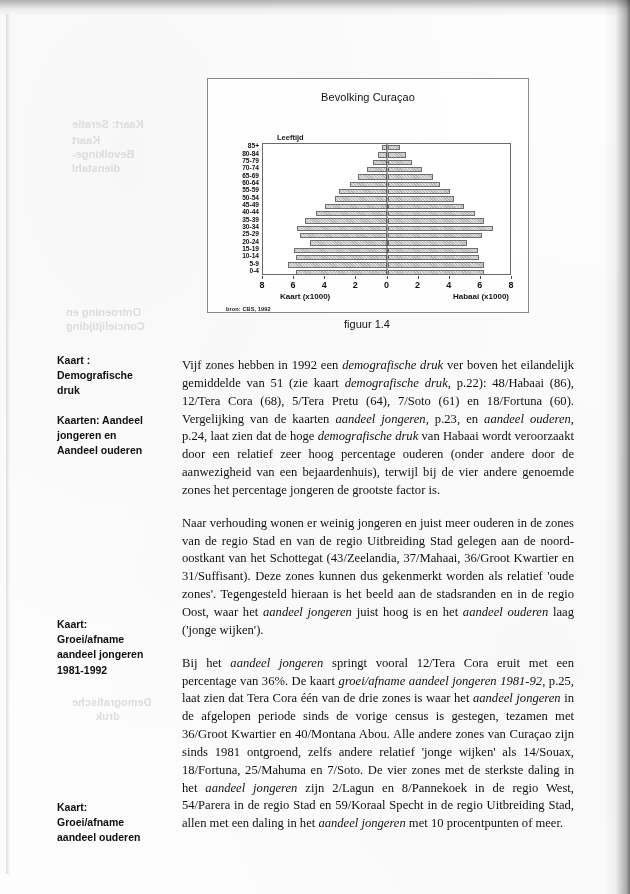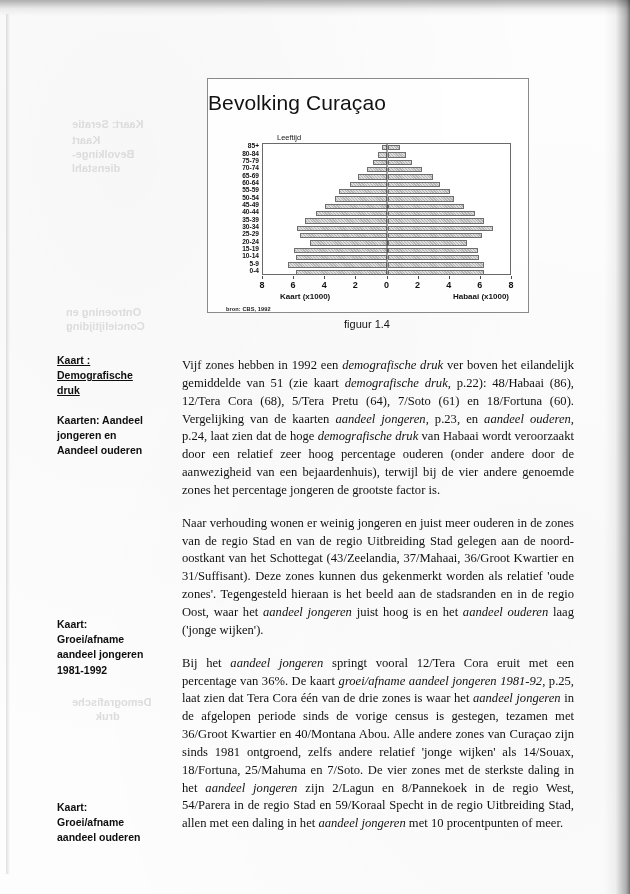--- a/index.html
+++ b/index.html
@@ -74,40 +74,40 @@
     position: absolute;
     left: 207px;
     top: 78px;
     width: 320px;
     height: 233px;
     border: 1px solid #8a8a8a;
     background: rgba(255,255,255,0.78);
     z-index: 5;
   }
   #chart-title {
-    text-align: left;
-    font-family: "Liberation Sans", sans-serif;
-    font-size: 21px;
+    text-align: center;
+    font-family: "Liberation Sans", sans-serif;
+    font-size: 11px;
     color: #121212;
     margin-top: 12px;
     letter-spacing: 0.1px;
   }
   #chart-subtitle {
     text-align: center;
     font-family: "Liberation Sans", sans-serif;
     font-size: 11.5px;
     color: #121212;
     margin-top: 1px;
   }
   #axis-ylabel {
     position: absolute;
     left: 22px;
     top: 54px;
     font-family: "Liberation Sans", sans-serif;
-    font-weight: normal;
+    font-weight: bold;
     font-size: 7.5px;
     color: #1a1a1a;
     padding-left: 47px;
   }
 
   
   #plot-wrap {
     position: absolute;
     left: 54px;
     top: 64px;
@@ -372,21 +372,21 @@
         </div>
       <div class="axis-caption" style="left:18px;">Kaart (x1000)</div>
       <div class="axis-caption" style="right:2px;">Habaai (x1000)</div>
     </div>
 
     <div id="src-note">bron: CBS, 1992</div>
   </div>
 
   <div id="fig-caption">figuur 1.4</div>
 
-  <div class="margin-head" style="top:353px;text-decoration:underline;">
+  <div class="margin-head" style="top:353px;">
     <div>Kaart :</div>
     <div>Demografische</div>
     <div>druk</div>
   </div>
 
   <div class="margin-head" style="top:413px;">
     <div>Kaarten: Aandeel</div>
     <div>jongeren en</div>
     <div>Aandeel ouderen</div>
   </div>

